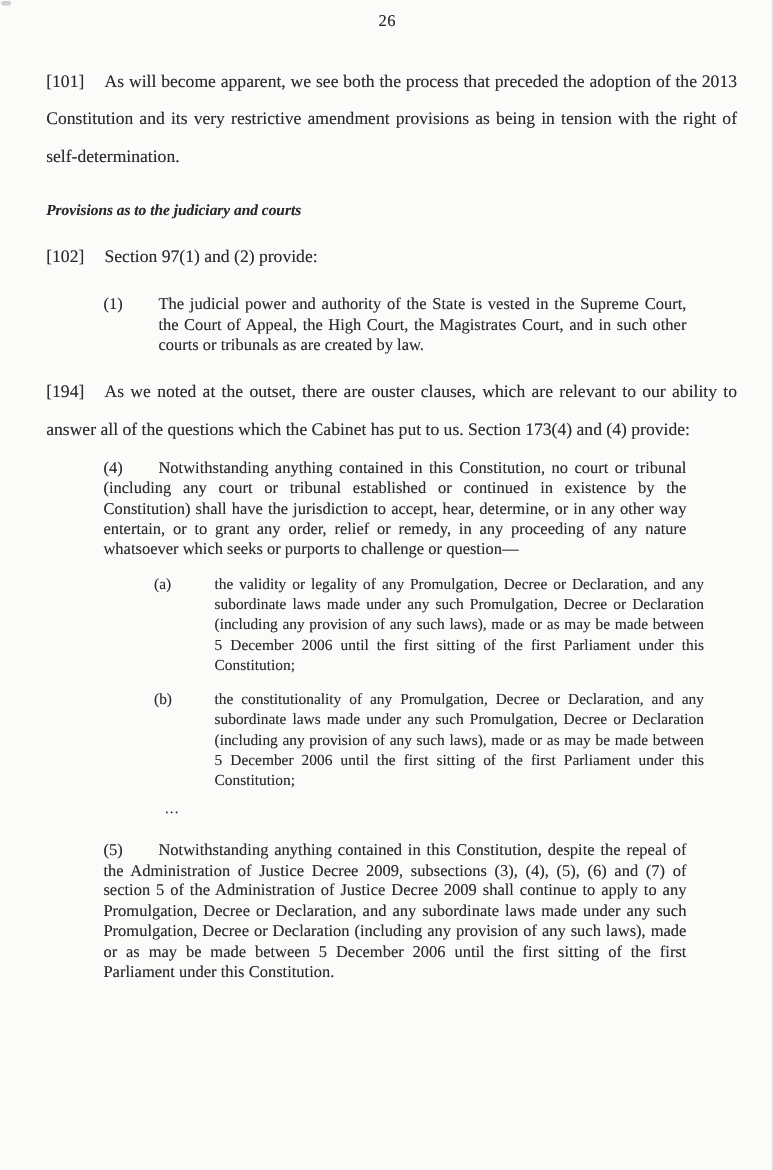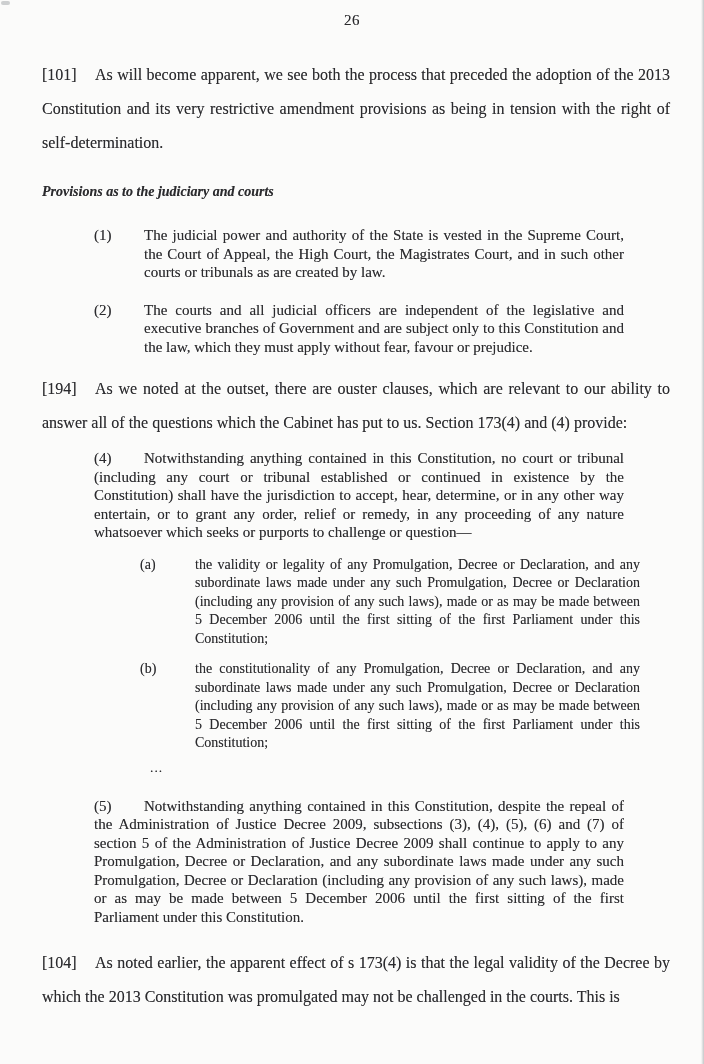--- a/index.html
+++ b/index.html
@@ -131,32 +131,31 @@
 
   <div class="mark-top-left"></div>
   <div class="edge-right"></div>
 
   <div class="page-number">26</div>
 
   <p class="para p101"><span class="pnum">[101]</span><span>As will become apparent, we see both the process that preceded the adoption of the 2013 Constitution and its very restrictive amendment provisions as being in tension with the right of self-determination.</span></p>
 
   <h2 class="section-heading">Provisions as to the judiciary and courts</h2>
 
+  <p class="para p102"><span class="pnum">[102]</span><span>Section 97(1) and (2) provide:</span></p>
 
   <div class="quote hang q97-1"><span class="qnum">(1)</span><span>The judicial power and authority of the State is vested in the Supreme Court, the Court of Appeal, the High Court, the Magistrates Court, and in such other courts or tribunals as are created by law.</span></div>
 
-  <div class="quote hang q97-2"><span class="qnum">(2)</span><span>The courts and all judicial officers are independent of the legislative and executive branches of Government and are subject only to this Constitution and the law, which they must apply without fear, favour or prejudice.</span></div>
 
   <p class="para p103"><span class="pnum">[194]</span><span>As we noted at the outset, there are ouster clauses, which are relevant to our ability to answer all of the questions which the Cabinet has put to us.  Section 173(4) and (4) provide:</span></p>
 
   <div class="quote flush q173-4"><span class="qnum">(4)</span><span>Notwithstanding anything contained in this Constitution, no court or tribunal (including any court or tribunal established or continued in existence by the Constitution) shall have the jurisdiction to accept, hear, determine, or in any other way entertain, or to grant any order, relief or remedy, in any proceeding of any nature whatsoever which seeks or purports to challenge or question—</span></div>
 
   <div class="clause clause-a"><span class="qnum">(a)</span><span>the validity or legality of any Promulgation, Decree or Declaration, and any subordinate laws made under any such Promulgation, Decree or Declaration (including any provision of any such laws), made or as may be made between 5 December 2006 until the first sitting of the first Parliament under this Constitution;</span></div>
 
   <div class="clause clause-b"><span class="qnum">(b)</span><span>the constitutionality of any Promulgation, Decree or Declaration, and any subordinate laws made under any such Promulgation, Decree or Declaration (including any provision of any such laws), made or as may be made between 5 December 2006 until the first sitting of the first Parliament under this Constitution;</span></div>
 
   <div class="ellipsis-line">...</div>
 
   <div class="quote flush q173-5"><span class="qnum">(5)</span><span>Notwithstanding anything contained in this Constitution, despite the repeal of the Administration of Justice Decree 2009, subsections (3), (4), (5), (6) and (7) of section 5 of the Administration of Justice Decree 2009 shall continue to apply to any Promulgation, Decree or Declaration, and any subordinate laws made under any such Promulgation, Decree or Declaration (including any provision of any such laws), made or as may be made between 5 December 2006 until the first sitting of the first Parliament under this Constitution.</span></div>
 
-  <p class="para p104"><span class="pnum">[104]</span><span>As noted earlier, the apparent effect of s 173(4) is that the legal validity of the Decree by which the 2013 Constitution was promulgated may not be challenged in the courts.  This is</span></p>
 
 </div>
 
 </body></html>

